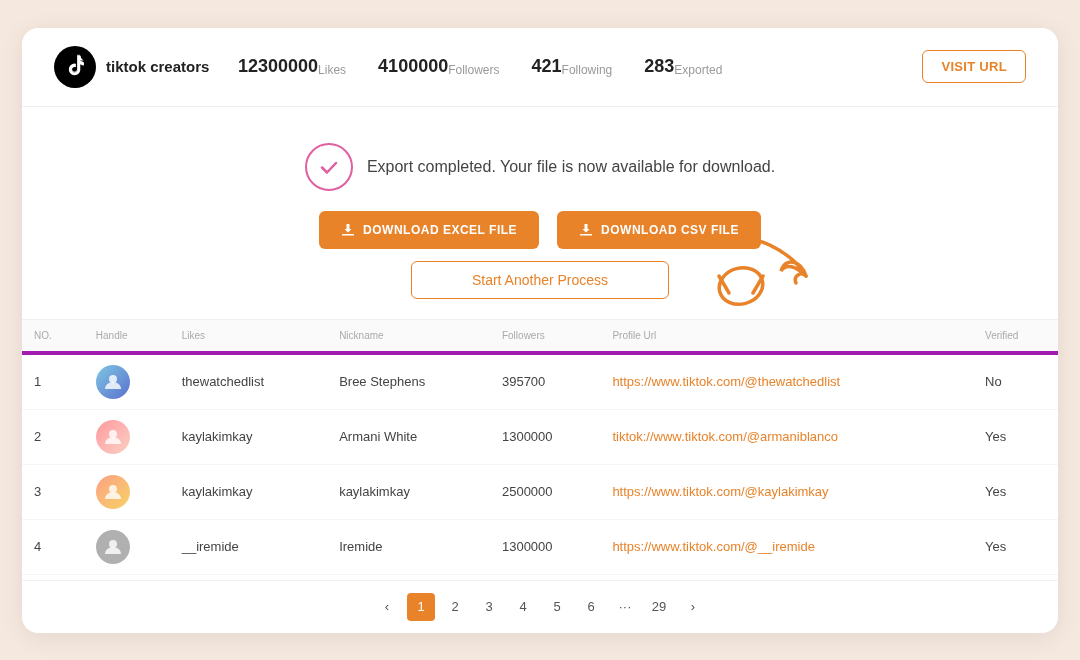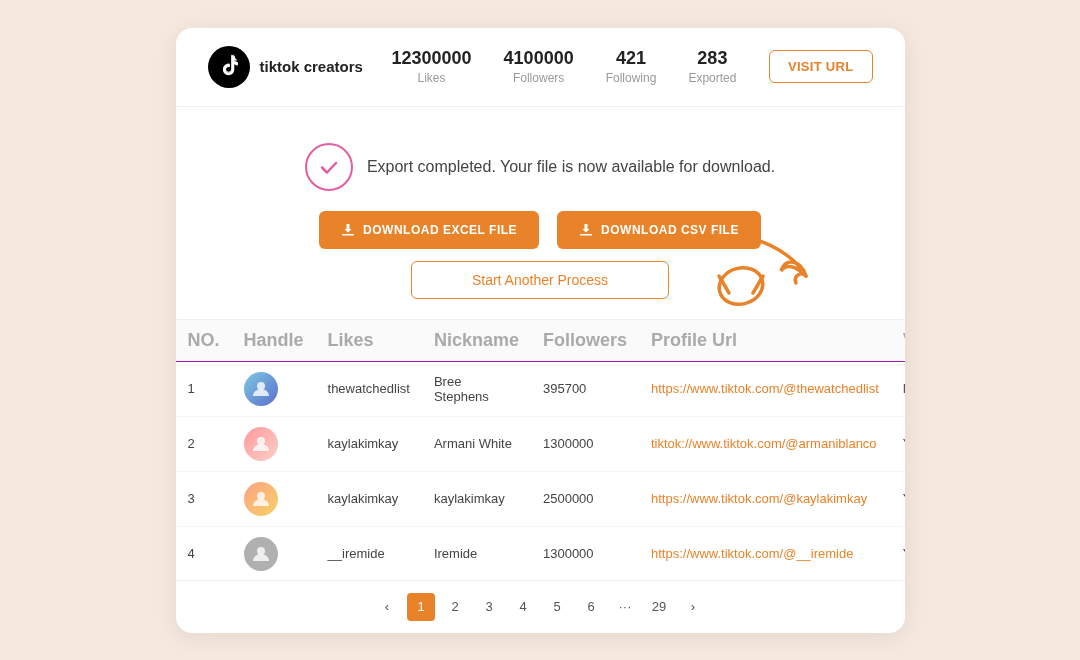--- a/index.html
+++ b/index.html
@@ -10,21 +10,21 @@
       justify-content: center;
       align-items: center;
       min-height: 100vh;
       width: 1080px;
       height: 660px;
       overflow: hidden;
     }
     .card {
       background: #fff;
       border-radius: 16px;
-      width: 729px;
+      width: 1036px;
       box-shadow: 0 4px 24px rgba(0,0,0,0.08);
       overflow: hidden;
     }
     
     .header {
       display: flex;
       align-items: center;
       padding: 18px 32px;
       border-bottom: 1px solid #f0f0f0;
       gap: 24px;
@@ -54,22 +54,22 @@
       font-weight: 600;
       color: #222;
     }
     .stats {
       display: flex;
       gap: 32px;
       flex: 1;
     }
     .stat-item {
       display: flex;
-      flex-direction: column;
-      align-items: center;
+      flex-direction: row;
+      align-items: flex-end;
     }
     .stat-value {
       font-size: 18px;
       font-weight: 700;
       color: #222;
     }
     .stat-label {
       font-size: 12px;
       color: #999;
       margin-top: 2px;
@@ -163,23 +163,23 @@
       border-collapse: collapse;
       font-size: 13px;
     }
     thead tr {
       background: #fafafa;
     }
     thead th {
       padding: 10px 12px;
       text-align: left;
       color: #aaa;
-      font-weight: 700;
-      font-size: 18px;
-      border-bottom: 1px solid #a21caf;
+      font-weight: 400;
+      font-size: 10px;
+      border-bottom: 4px solid #a21caf;
     }
     tbody tr {
       border-bottom: 1px solid #f5f5f5;
     }
     tbody td {
       padding: 10px 12px;
       color: #444;
       vertical-align: middle;
     }
     .avatar-circle {

